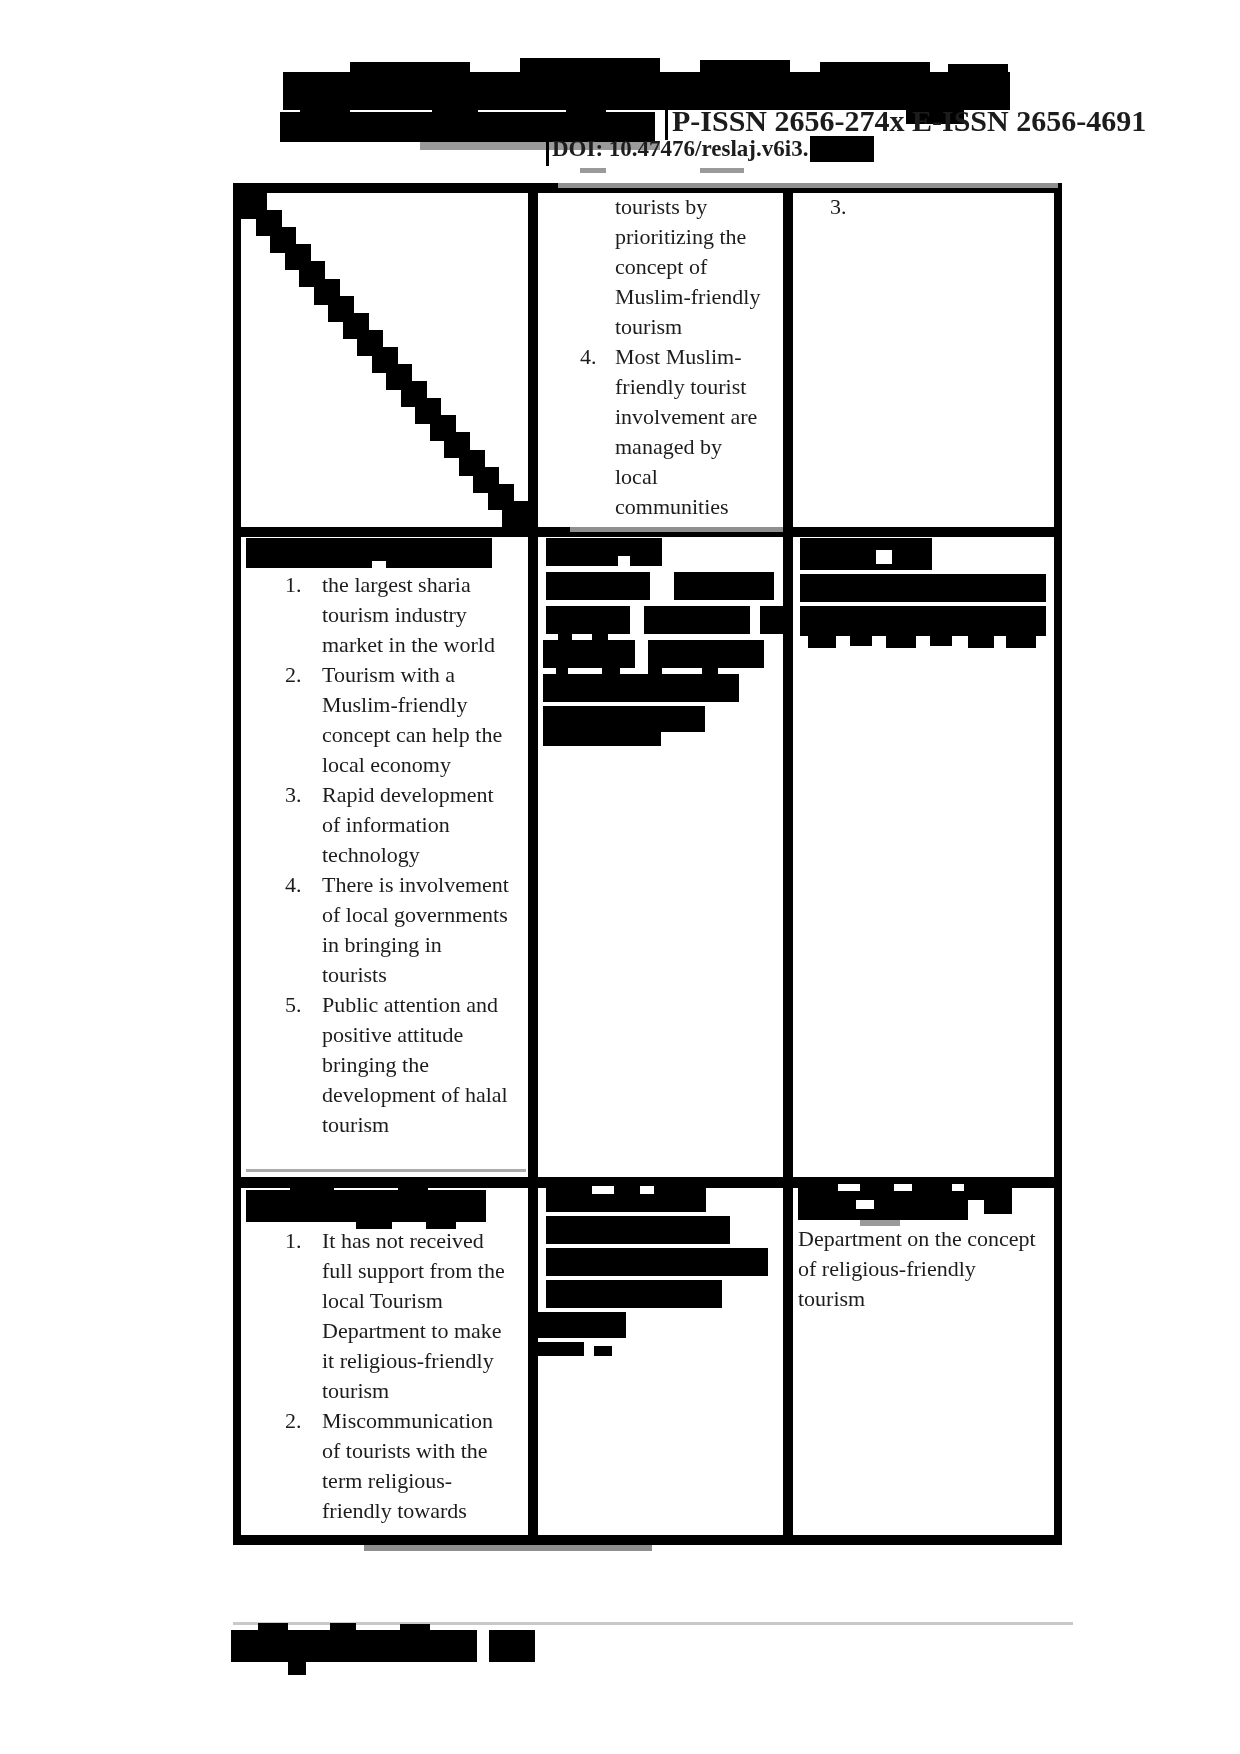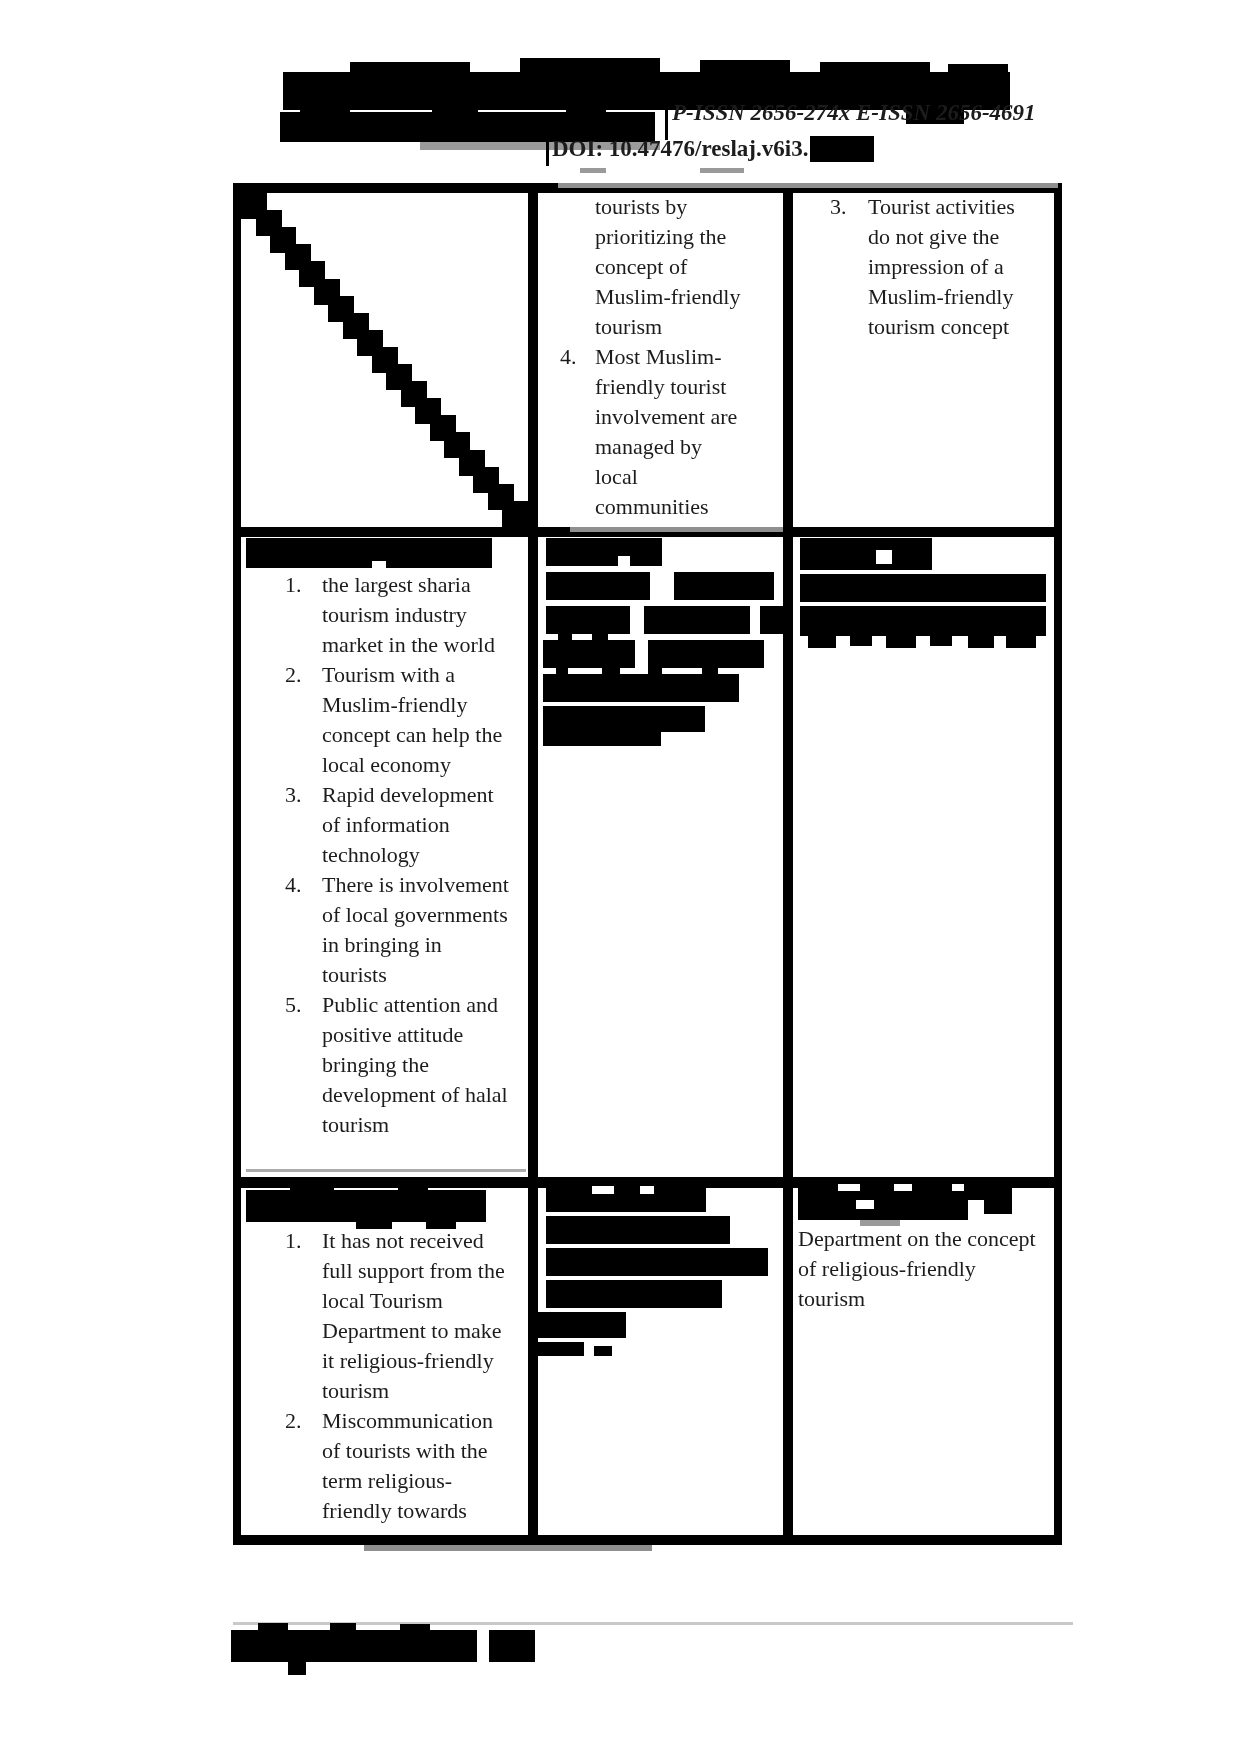--- a/index.html
+++ b/index.html
@@ -7,22 +7,22 @@
        font-family:"Liberation Serif","DejaVu Serif",serif;color:#1c1c1c;}
   .page{position:absolute;left:0;top:0;width:1240px;height:1754px;overflow:hidden;}
   .rx{position:absolute;}
   .k{background:#000;}
   .g{background:#8f8f8f;}
   .g2{background:#9a9a9a;}
   .l{background:#c9c9c9;}
   .d{background:#ababab;}
   .w{background:#ffffff;}
   .sq{position:absolute;width:26px;height:26px;background:#000;}
-  .hdr-issn{position:absolute;left:672px;top:97px;font-size:23px;font-weight:bold;
-            line-height:32px;white-space:nowrap;font-style:italic;}
+  .hdr-issn{position:absolute;left:672px;top:105px;font-size:30px;font-weight:bold;
+            line-height:32px;white-space:nowrap;}
   .hdr-doi{position:absolute;left:552px;top:133px;font-size:23px;font-weight:bold;
            line-height:32px;white-space:nowrap;display:flex;align-items:center;}
   .doi-redact{display:inline-block;width:64px;height:26px;background:#000;margin-left:2px;}
   .cell{position:absolute;font-size:22px;line-height:30px;}
   .li{position:relative;}
   .num{position:absolute;left:0;top:0;}
   .c1 .txt{margin-left:37px;width:188px;}
   .c2 .txt{margin-left:35px;width:155px;}
   .c3 .txt{margin-left:38px;width:165px;}
   .cont{margin-left:35px;width:155px;}
@@ -148,32 +148,31 @@
     </div>
 
   <div class="hdr-issn">P-ISSN 2656-274x E-ISSN 2656-4691</div>
   <div class="hdr-doi">
     <span>DOI: 10.47476/reslaj.v6i3.</span>
     <span class="doi-redact"></span>
   </div>
 
   <div>
 
-    <div class="cell c2" style="left:560px;top:192px;width:210px;">
+    <div class="cell c2" style="left:580px;top:192px;width:210px;">
       <div class="cont">tourists by prioritizing the concept of Muslim-friendly tourism</div>
       <div class="li">
         <span class="num">4.</span>
         <div class="txt">Most Muslim-friendly tourist involvement are managed by local communities</div>
       </div>
     </div>
 
     <div class="cell c3" style="left:830px;top:192px;width:230px;">
       <div class="li">
         <span class="num">3.</span>
-        <div class="txt">Tourist activities do not give the impression of a Muslim-friendly tourism concept</div>
       </div>
     </div>
 
     <div class="cell c1" style="left:285px;top:570px;width:243px;">
       <div class="li">
         <span class="num">1.</span>
         <div class="txt">the largest sharia tourism industry market in the world</div>
       </div>
       <div class="li">
         <span class="num">2.</span>

